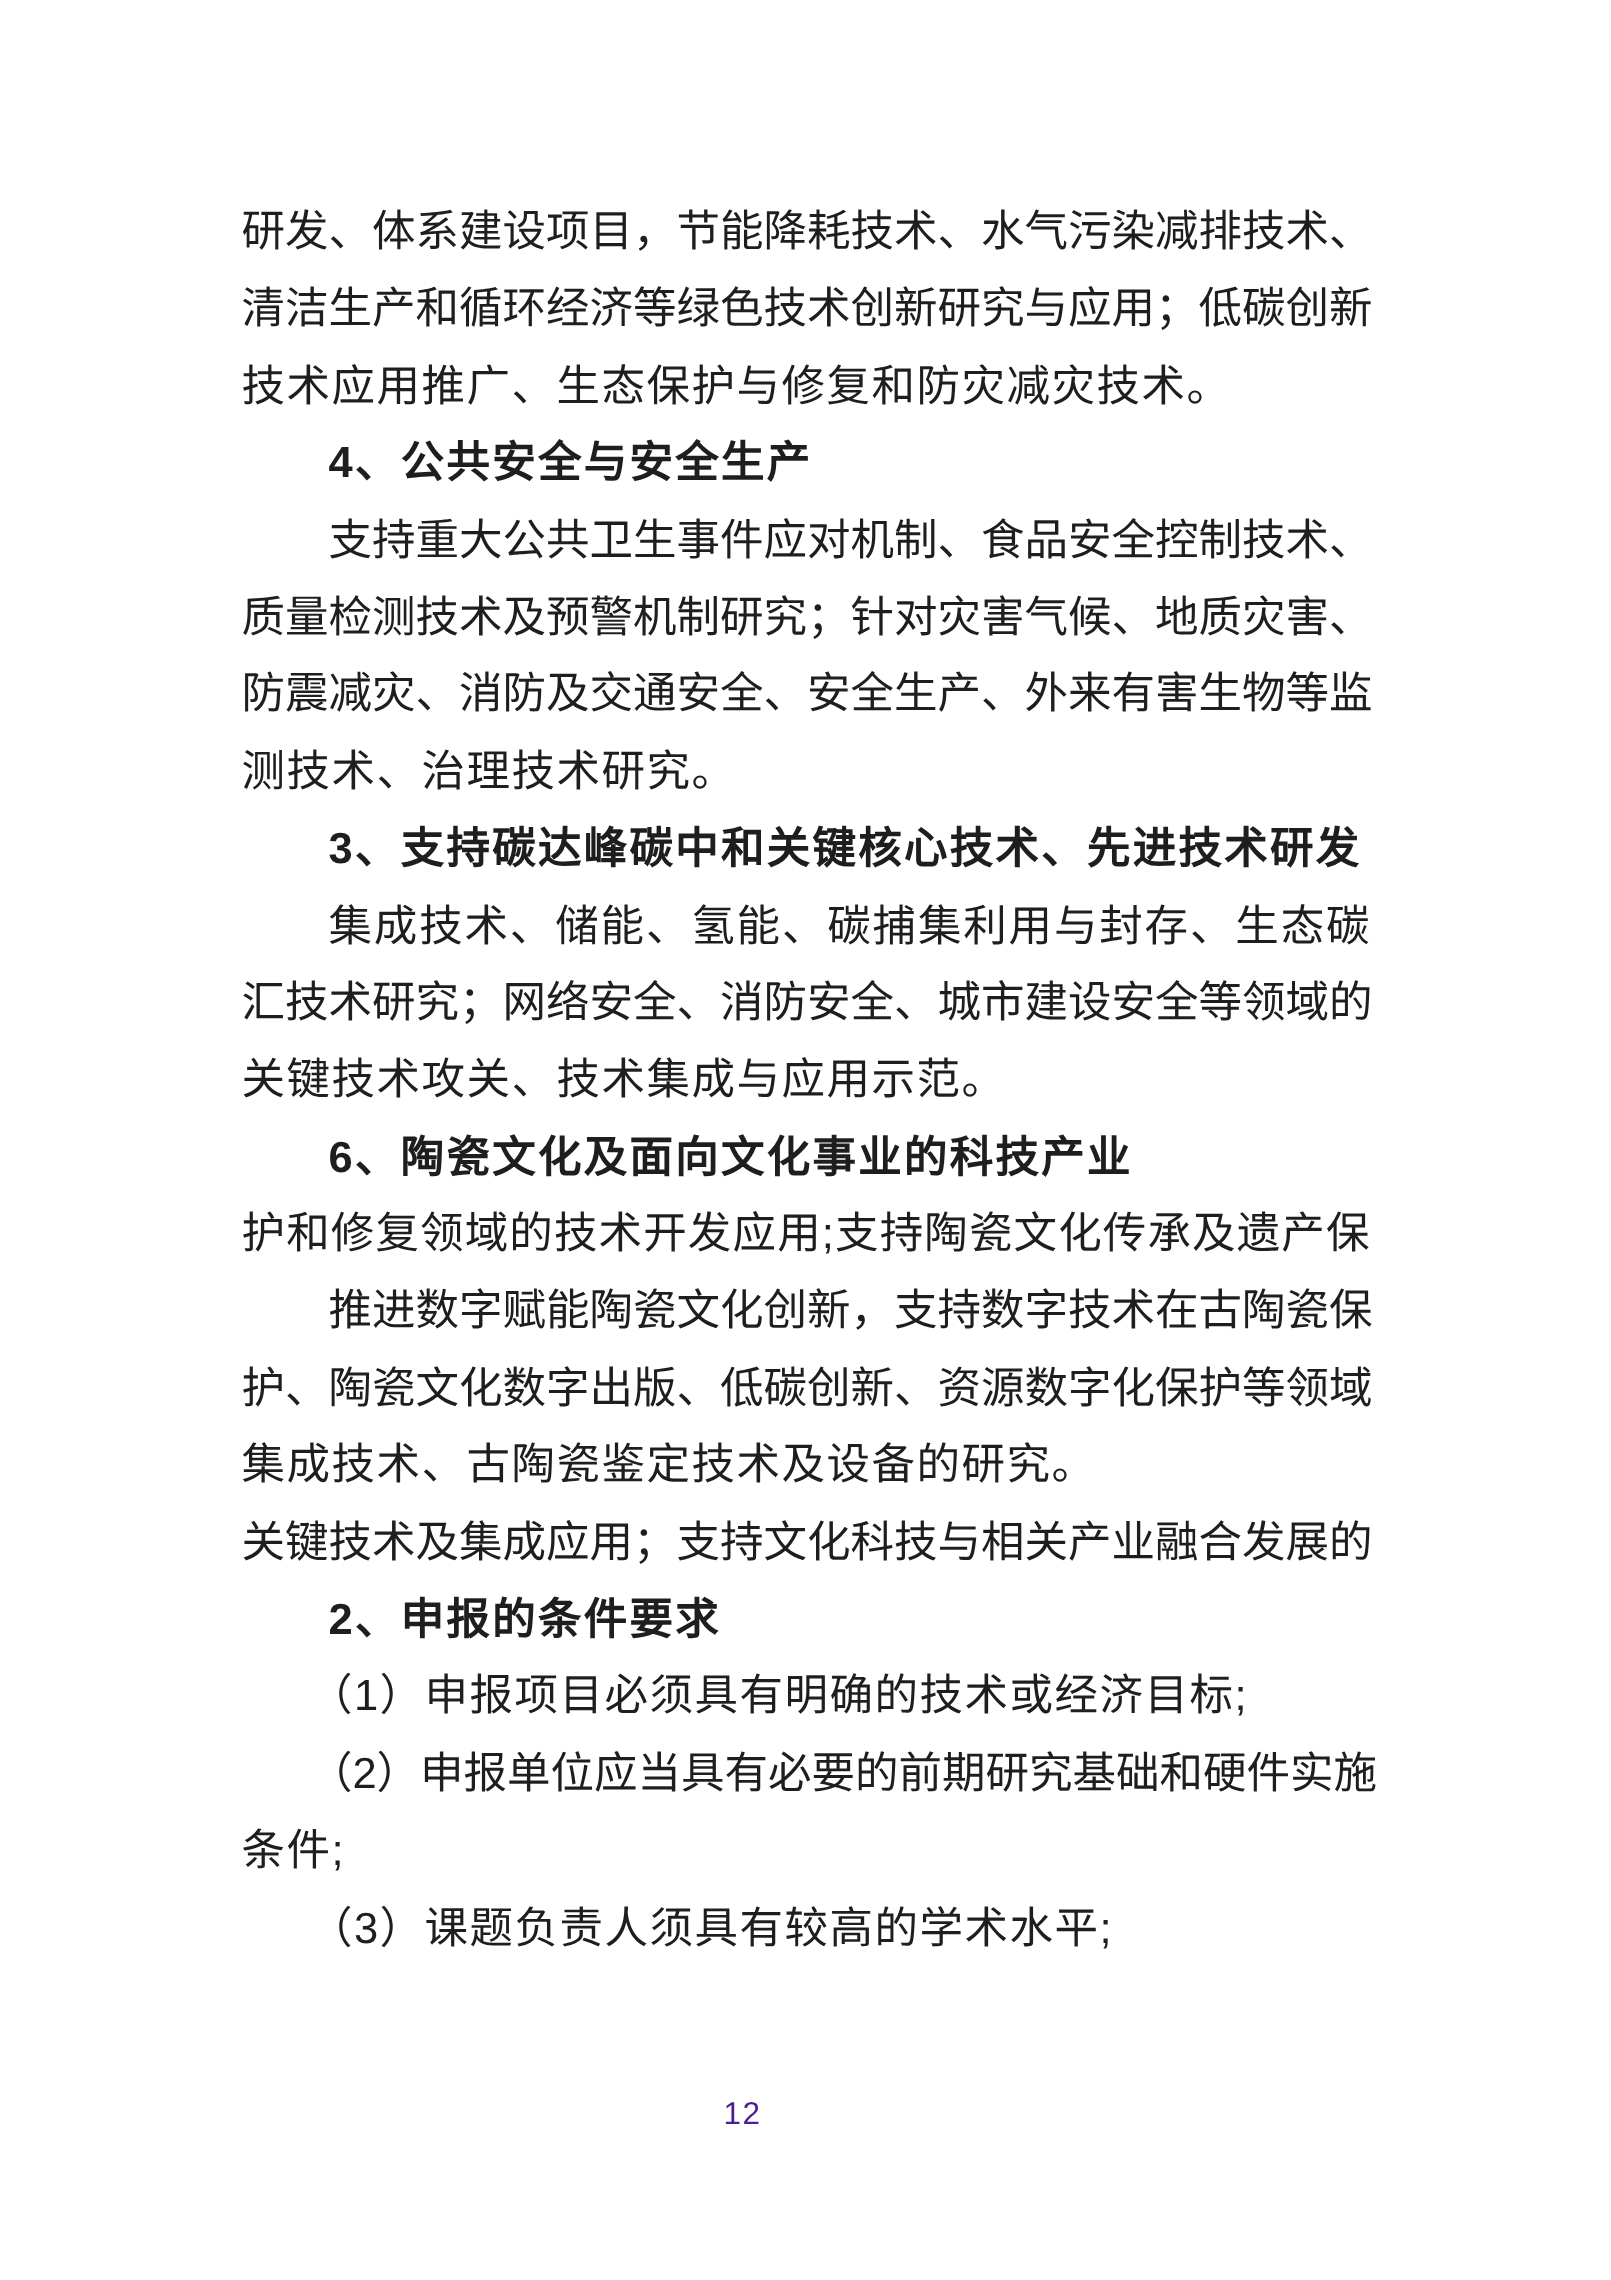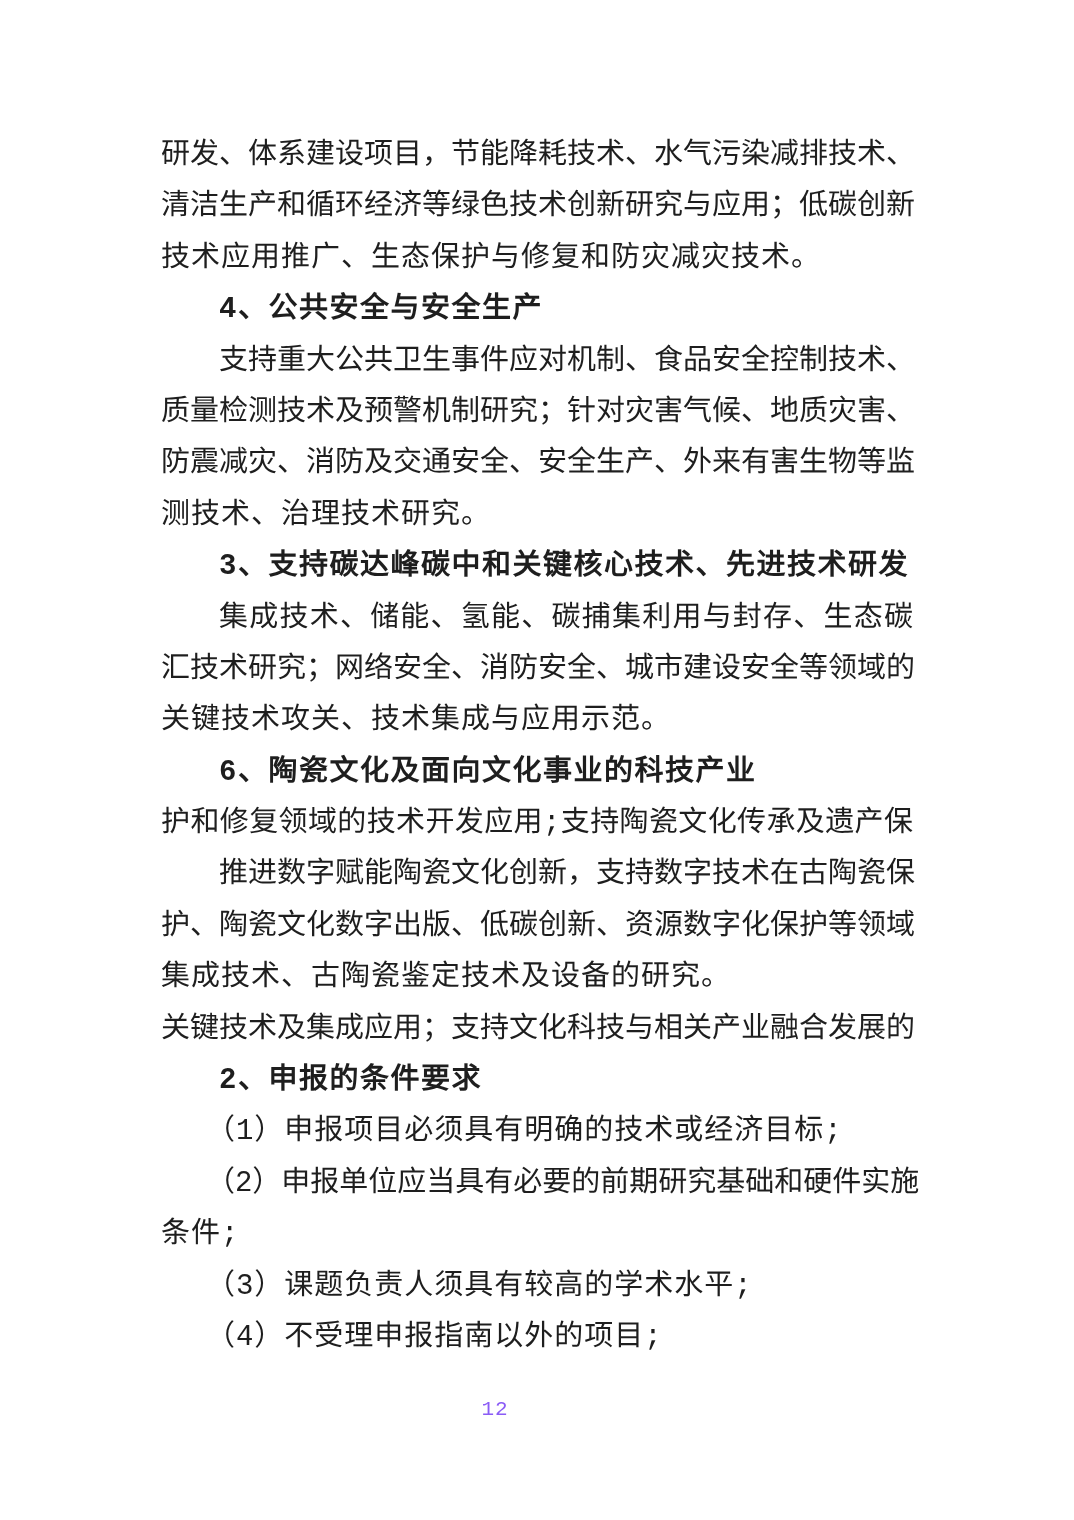--- a/index.html
+++ b/index.html
@@ -6,21 +6,21 @@
     margin: 0;
     padding: 0;
     background: #ffffff;
   }
   .page {
     position: relative;
     width: 990px;
     height: 1520px;
     background: #ffffff;
     overflow: hidden;
-    font-family: Liberation Mono, monospace;
+    font-family: Liberation Sans, sans-serif;
     color: #1e1e1e;
   }
   .content {
     position: absolute;
     left: 161px;
     top: 130px;
     width: 752px;
   }
   .line {
     height: 51.4px;
@@ -48,21 +48,21 @@
     letter-spacing: 1.5px;
   }
   .page-number {
     position: absolute;
     left: 0;
     right: 0;
     top: 1398px;
     text-align: center;
     font-size: 21px;
     letter-spacing: 1px;
-    color: #8b5cf6;
+    color: #4c1d95;
   }
 </style>
 </head>
 <body>
 
 <div class="page">
 
   <div class="content">
 
       <div class="line" data-kind="flush" data-stretch="true">研发、体系建设项目，节能降耗技术、水气污染减排技术、</div>
@@ -104,18 +104,17 @@
       <div class="line" data-kind="heading" data-stretch="false">2、申报的条件要求</div>
 
       <div class="line" data-kind="item" data-stretch="false">（1）申报项目必须具有明确的技术或经济目标;</div>
 
       <div class="line" data-kind="item" data-stretch="true">（2）申报单位应当具有必要的前期研究基础和硬件实施</div>
 
       <div class="line" data-kind="flush" data-stretch="false">条件;</div>
 
       <div class="line" data-kind="item" data-stretch="false">（3）课题负责人须具有较高的学术水平;</div>
 
-      <div class="line" data-kind="item" data-stretch="false">（4）不受理申报指南以外的项目;</div>
     </div>
 
   <div class="page-number">12</div>
 
 </div>
 
 </body></html>

